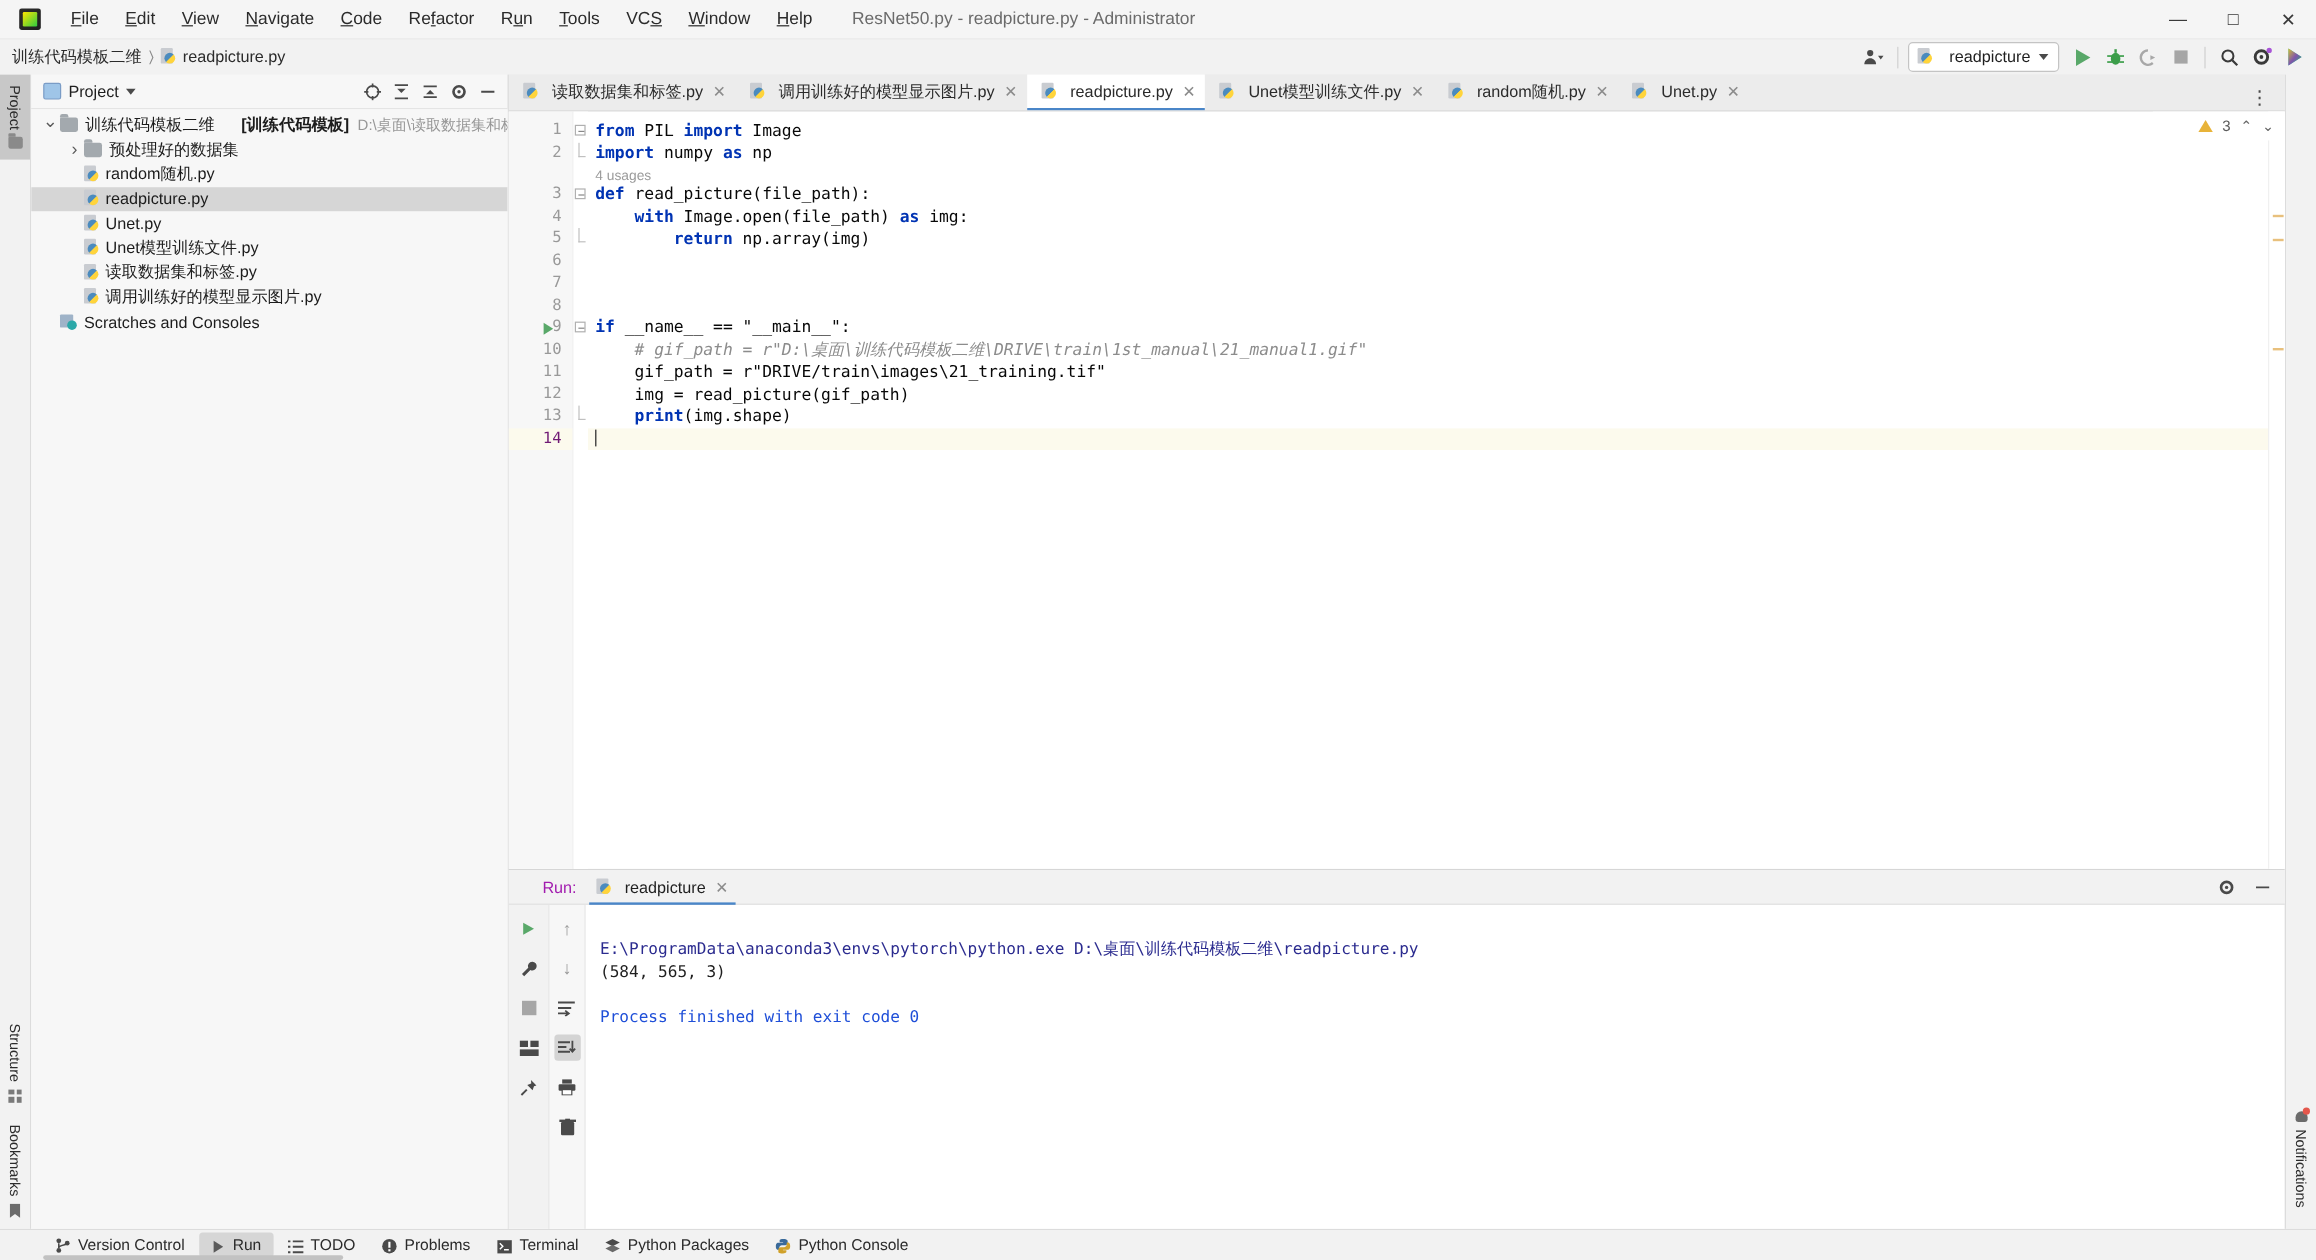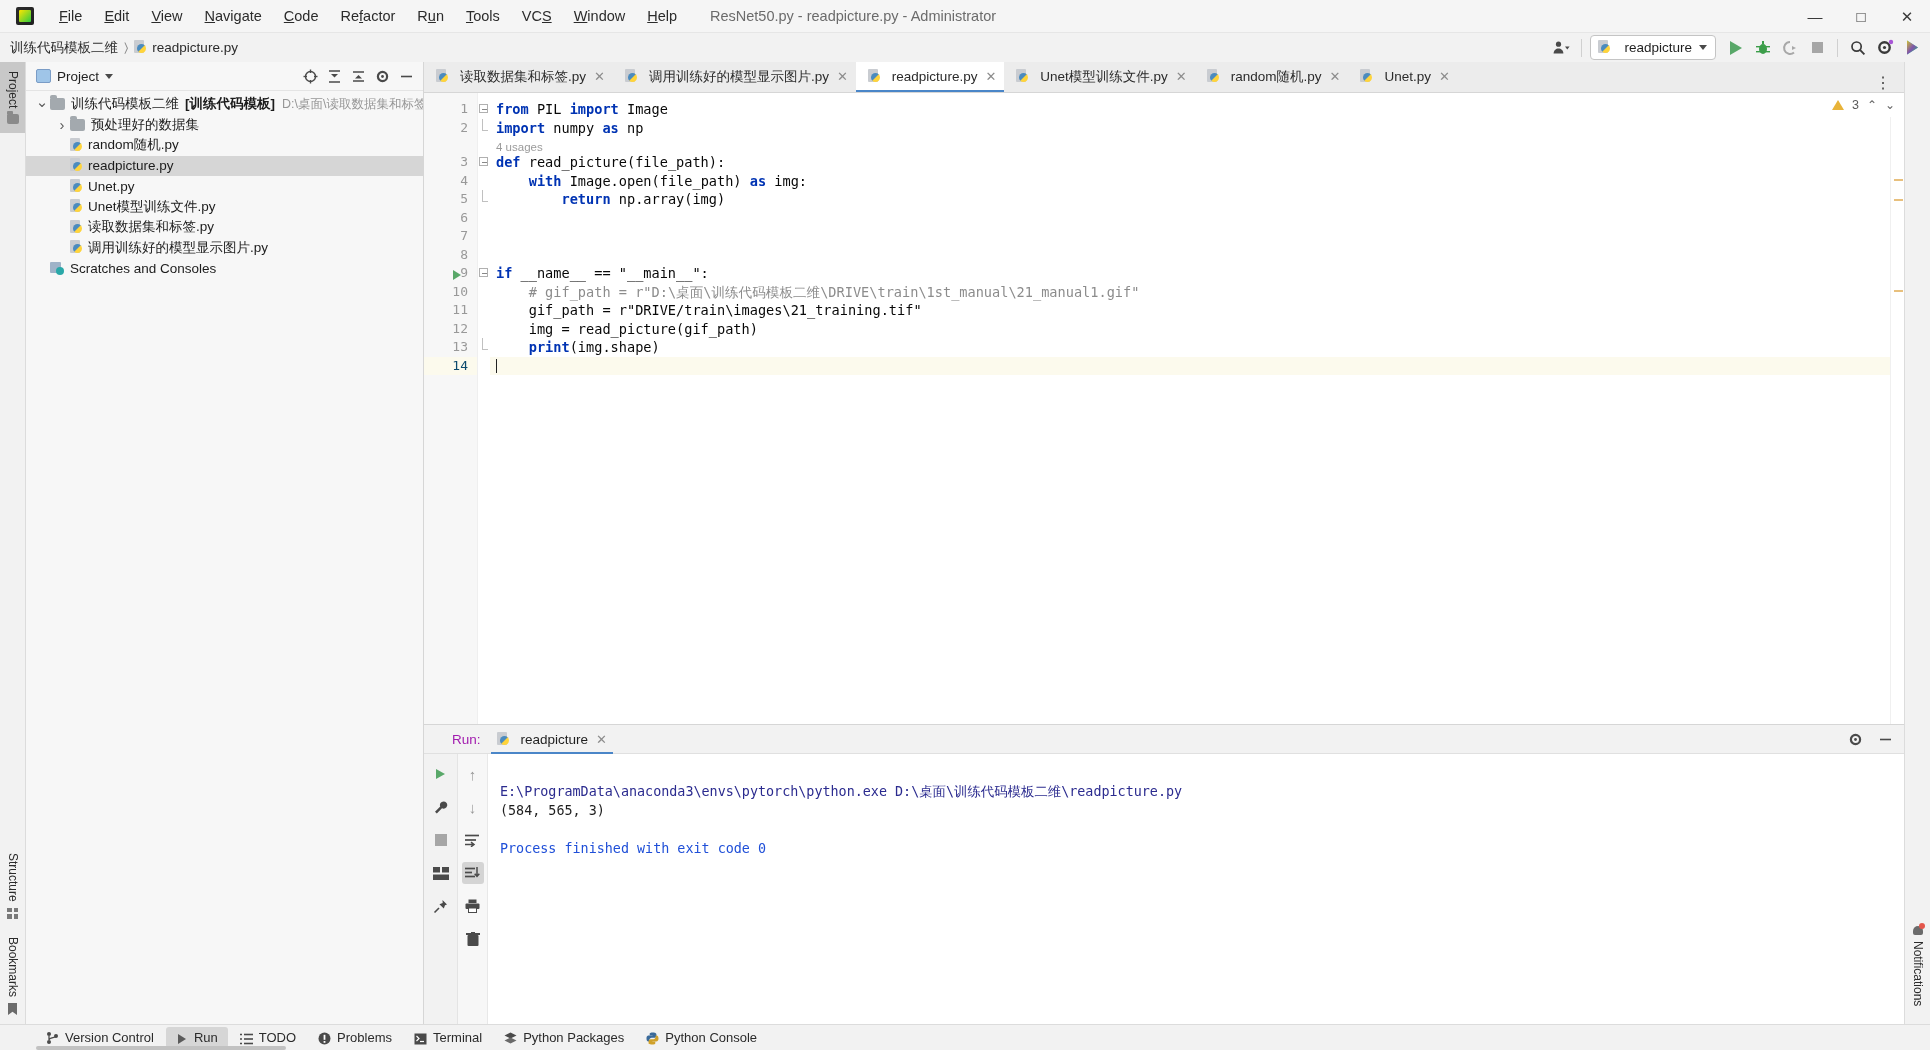--- a/index.html
+++ b/index.html
@@ -161,21 +161,21 @@
   .tabbar-right { margin-left: auto; display:flex; align-items:center; padding-right: 6px; }
   .dots { font-size: 16px; color:#4a4a4a; letter-spacing:1px; padding: 0 6px;}
 
   .code-wrap { flex: 1; display: flex; background: #fff; position: relative; min-height:0; }
   .gutter {
     width: 54px; background: #f7f7f7; border-right: 1px solid #efefef;
     text-align: right; padding-top: 7px; flex: none; font-family: "DejaVu Sans Mono", monospace;
     font-size: 13px; color: #999; position: relative;
   }
   .gline { height: 18.5px; line-height: 18.5px; padding-right: 9px; position: relative; }
-  .gline.cur { background: #fcfaed; color:#0c4a6e; }
+  .gline.cur { background: #fcfaed; color:#701a75; }
   .run-marker { position: absolute; left: 29px; top: 3px; }
   .fold-col {
     width: 12px; background: #fff; flex: none; padding-top: 7px; position: relative;
   }
   .foldmk { height: 18.5px; position: relative; }
   .foldmk .minus {
     position:absolute; left:1px; top:4px; width:9px; height:9px; border:1px solid #b0b0b0; background:#fff;
   }
   .foldmk .minus::after{content:"";position:absolute;left:1.5px;top:3.5px;width:5px;height:1px;background:#888;}
   .foldmk .brk {
@@ -183,21 +183,21 @@
   }
   .code {
     flex: 1; padding-top: 7px; font-family: "DejaVu Sans Mono", monospace;
     font-size: 13.6px; line-height: 18.5px; white-space: pre; color: #080808; min-width:0;
     position: relative;
   }
   .cl { height: 18.5px; padding-left: 6px; }
   .cl.cur { background: #fcfaed; }
   .usages { color: #9b9b9b; font-size: 11.5px; font-family: "Liberation Sans", sans-serif; }
   .kw { color: #0033b3; font-weight: bold; }
-  .cmt { color: #8c8c8c; }
+  .cmt { color: #8c8c8c; font-style: italic; }
   .caret { display:inline-block; width:1px; height:14px; background:#222; vertical-align:-2px; animation: none; }
 
   
   .insp {
     width: 14px; background: #fff; border-left: 1px solid #f0f0f0; flex: none; position: relative;
   }
   .insp .mark { position:absolute; right:1px; width:9px; height:2px; background:#e8c07d; }
   .insp-top {
     position: absolute; right: 0; top: 0; width: 110px; height: 24px;
     display: flex; align-items: center; justify-content: flex-end; gap: 8px;
@@ -428,21 +428,21 @@
               </svg>
           </div>
         </div>
       </div>
       <div class="tree" id="tree">
           <div class="tnode">
             <span style="width:8px;flex:none"></span>
             <span class="chev d"></span>
             <span class="folder-ic"></span>
             <span class="tlabel">训练代码模板二维</span>
-            <span class="tlabel" style="margin-left:6px"><b>[训练代码模板]</b></span>
+            <span class="tlabel" style="margin-left:22px"><b>[训练代码模板]</b></span>
             <span class="tpath">D:\桌面\读取数据集和标签</span>
           </div>
           <div class="tnode">
             <span style="width:28px;flex:none"></span>
             <span class="chev r"></span>
             <span class="folder-ic"></span>
             <span class="tlabel">预处理好的数据集</span>
           </div>
           <div class="tnode">
             <span style="width:28px;flex:none"></span>

